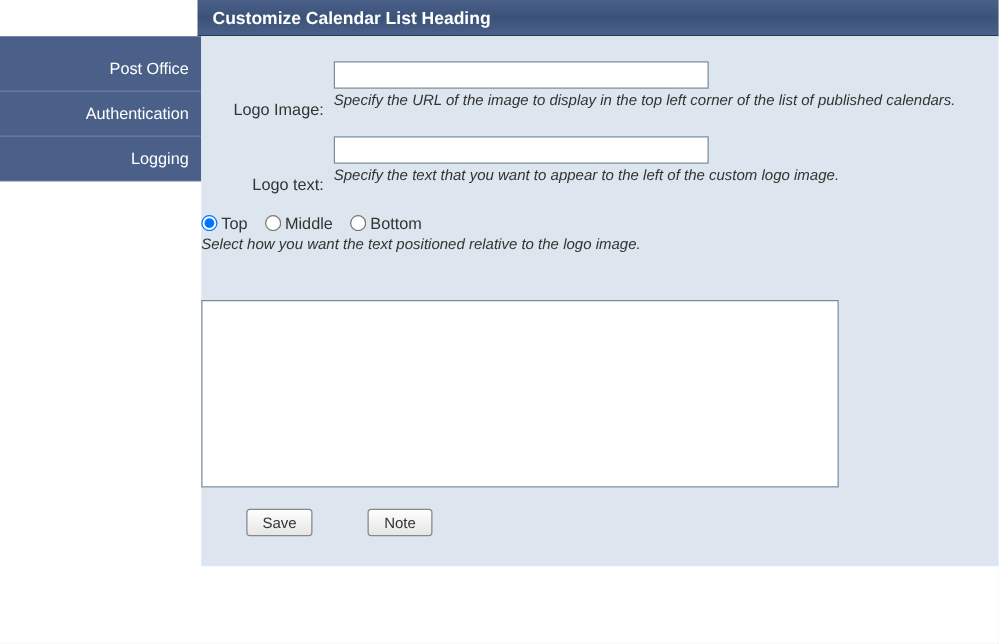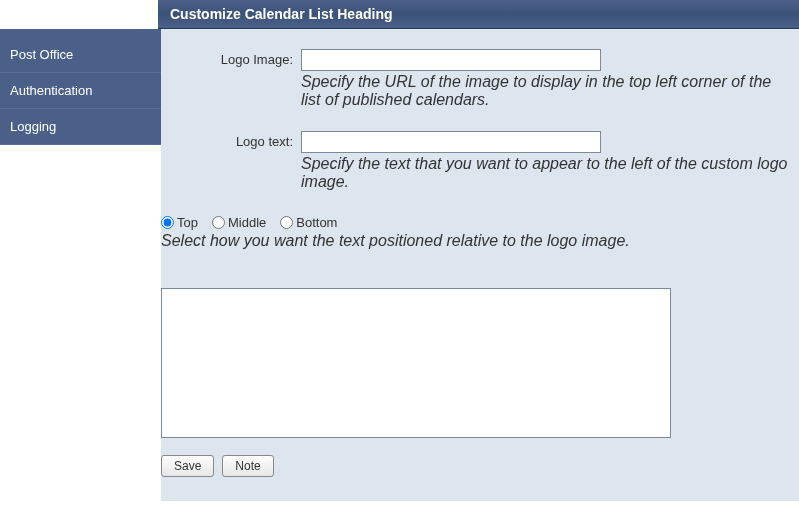--- a/index.html
+++ b/index.html
@@ -21,20 +21,21 @@
       border-bottom: 1px solid #2a3a56;
     }
     .container {
       display: flex;
       height: calc(100% - 0px);
     }
     .sidebar {
       width: 161px;
       background: #fff;
       flex-shrink: 0;
+      text-align: right;
     }
     .sidebar-item {
       padding: 10px 10px;
       cursor: pointer;
       color: #fff;
       background: #4a6089;
       border-bottom: 1px solid #5a7099;
     }
     .sidebar-item.active {
       background: #fff;
@@ -49,41 +50,42 @@
       flex: 1;
       background: #dde6ee;
       padding: 20px 10px 20px 0;
     }
     .form-row {
       display: flex;
       align-items: flex-start;
       margin-bottom: 4px;
     }
     .form-label {
-      width: 140px;
+      width: 106px;
       text-align: right;
       padding-right: 8px;
       padding-top: 3px;
       color: #333;
+      margin-top: 28px;
     }
     .form-field {
       flex: 1;
     }
     .text-input {
       width: 300px;
       height: 22px;
       border: 1px solid #7a8a9a;
       padding: 2px 4px;
       font-size: 13px;
       background: #fff;
     }
     .help-text {
       font-style: italic;
       color: #333;
-      font-size: 16px;
+      font-size: 12px;
       margin-top: 2px;
       margin-bottom: 18px;
     }
     .radio-group {
       display: flex;
       gap: 4px;
       padding-top: 2px;
     }
     .radio-group label {
       margin-right: 10px;
@@ -112,20 +114,21 @@
       gap: 8px;
     }
     .btn {
       padding: 3px 12px;
       border: 1px solid #888;
       border-radius: 3px;
       background: linear-gradient(to bottom, #fefefe, #e6e6e6);
       cursor: pointer;
       font-size: 12px;
       color: #333;
+      margin-left: 36px;
     }
     .top-wrapper {
       display: flex;
       flex-direction: column;
     }
   </style>
 </head>
 <body>
 
 <div class="top-wrapper">

